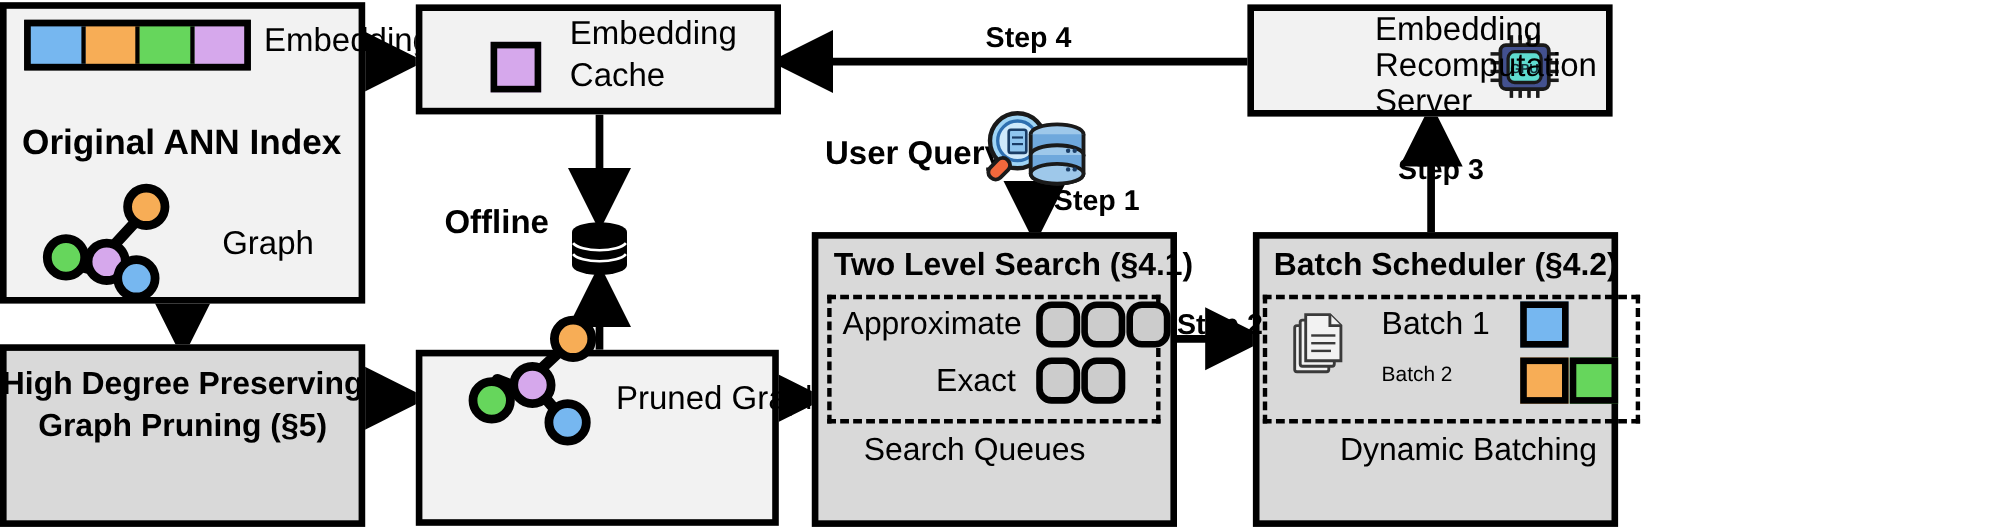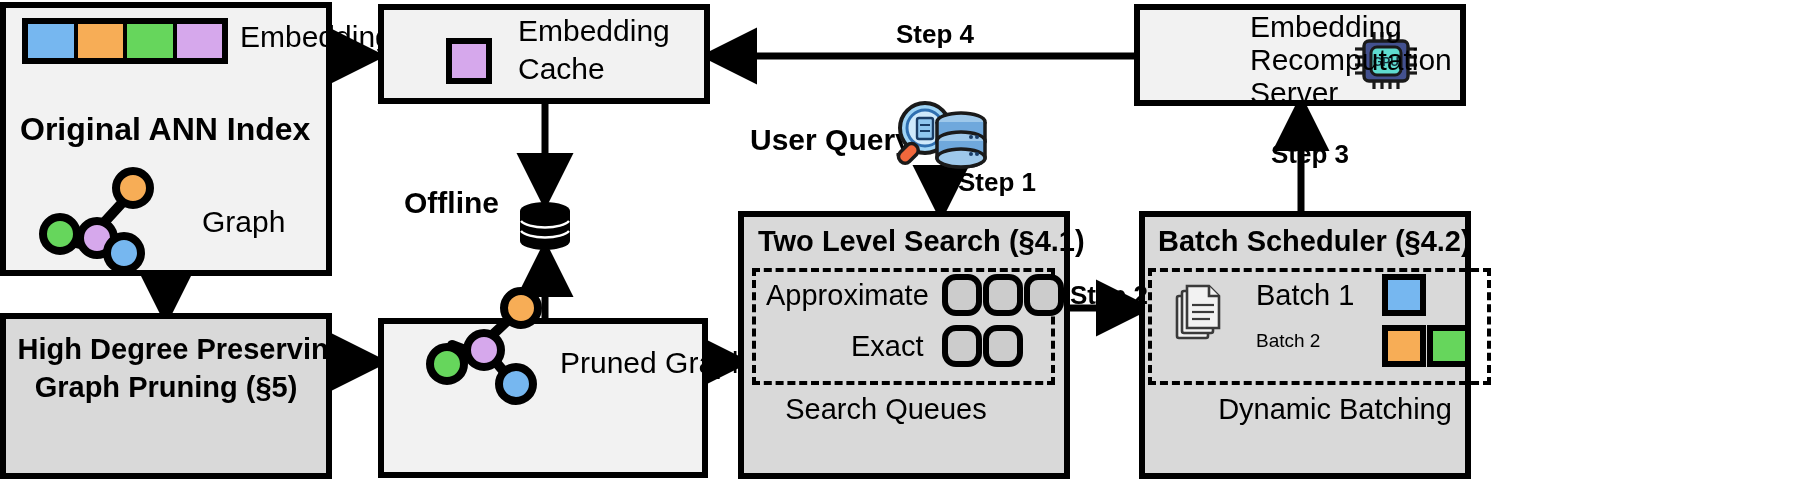--- a/index.html
+++ b/index.html
@@ -128,21 +128,21 @@
     <g stroke="#000" stroke-width="8">
       <circle cx="133" cy="188" r="17" fill="#f7ad56"></circle>
       <circle cx="97" cy="238" r="17" fill="#d6a8ec"></circle>
       <circle cx="60" cy="234" r="17" fill="#66d65c"></circle>
       <circle cx="124" cy="253" r="17" fill="#76b7f0"></circle>
     </g>
   </svg>
   <div class="lbl" style="left:202px; top:205px; font-size:30px;">Graph</div>
 
   <div class="box shaded" style="left:0px; top:313px; width:332px; height:166px;"></div>
-  <div class="lbl bold ctr" style="left:0px; top:333px; width:332px; font-size:29px;padding-left:16px;">High Degree Preserving</div>
+  <div class="lbl bold ctr" style="left:0px; top:333px; width:332px; font-size:29px;">High Degree Preserving</div>
   <div class="lbl bold ctr" style="left:0px; top:371px; width:332px; font-size:29px;">Graph Pruning (§5)</div>
 
   <div class="box" style="left:378px; top:4px; width:332px; height:100px;"></div>
   <div class="swatch" style="left:446px; top:38px; width:46px; height:46px; background:#d6a8ec;"></div>
   <div class="lbl" style="left:518px; top:14px; font-size:30px;">Embedding</div>
   <div class="lbl" style="left:518px; top:52px; font-size:30px;">Cache</div>
 
   <div class="lbl bold" style="left:404px; top:186px; font-size:30px;">Offline</div>
   <svg class="layer" viewBox="0 0 1817 481">
     <g fill="#000">

